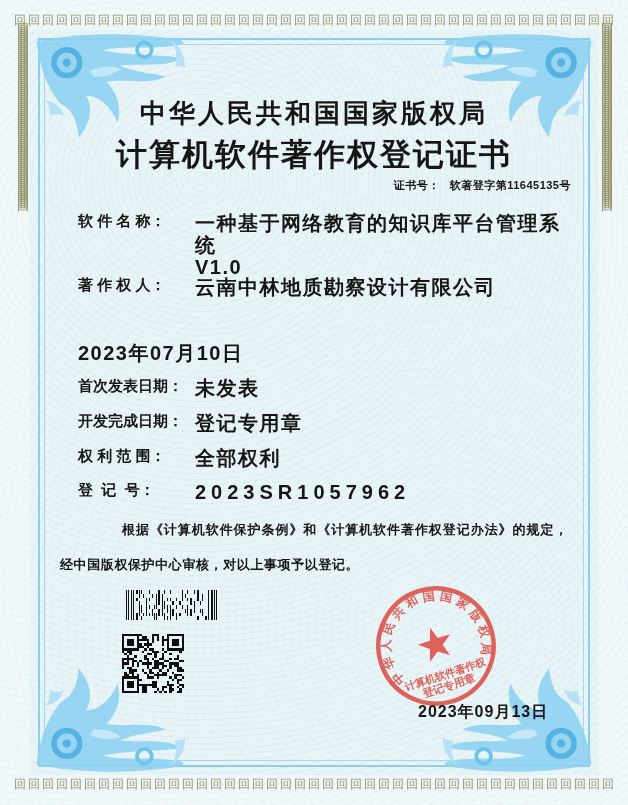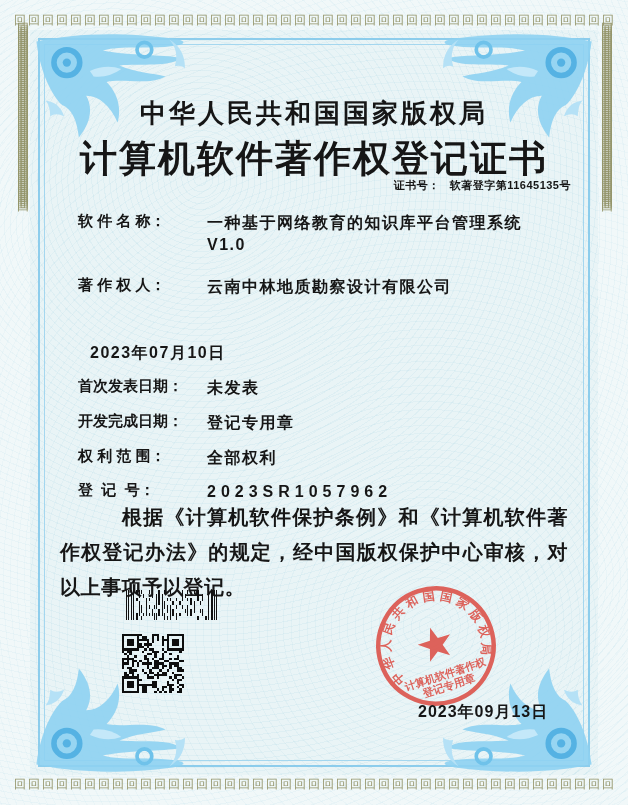--- a/index.html
+++ b/index.html
@@ -44,35 +44,35 @@
   
   .ink{color:#161616;}
   .authority{
     position:absolute;top:96px;left:0;right:0;text-align:center;
     font-family:"Liberation Serif","DejaVu Serif",serif;
     font-size:26px;font-weight:700;letter-spacing:3px;
   }
   .cert-title{
     position:absolute;top:134px;left:0;right:0;text-align:center;
     font-family:"Liberation Serif","DejaVu Serif",serif;
-    font-size:37px;font-weight:700;letter-spacing:2px;
+    font-size:31px;font-weight:700;letter-spacing:2px;
   }
   .cert-no{
     position:absolute;top:178px;right:57px;
     font-size:11px;font-weight:700;letter-spacing:.5px;
   }
   .cert-no .num{margin-left:10px;}
   .fields{position:absolute;left:78px;top:212px;right:50px;height:300px;}
   .frow{position:absolute;left:0;right:0;display:flex;align-items:flex-start;}
   .flabel{width:117px;flex:0 0 117px;font-size:15px;font-weight:700;white-space:pre;}
-  .fvalue{font-size:16px;font-weight:700;letter-spacing:1.5px;line-height:22px;margin-left:12px;}
+  .fvalue{font-size:20px;font-weight:700;letter-spacing:1.5px;line-height:22px;}
   .fvalue.wide{letter-spacing:5px;}
   .statement{
-    position:absolute;left:60px;top:500px;width:508px;
-    font-size:20px;font-weight:700;line-height:35px;letter-spacing:.6px;
+    position:absolute;left:60px;top:512px;width:508px;
+    font-size:13px;font-weight:700;line-height:35px;letter-spacing:.6px;
     text-align:justify;text-indent:62px;
   }
   
   .barcode{position:absolute;left:126px;top:590px;width:92px;height:30px;display:flex;align-items:stretch;}
   .barcode i{display:block;height:100%;}
   .qr{position:absolute;left:122px;top:634px;width:62px;height:59px;display:grid;grid-template-columns:repeat(25,1fr);grid-template-rows:repeat(25,1fr);}
   .qr b{display:block;}
   .qr b.on{background:#0e0e0e;}
   
   .seal{position:absolute;left:372px;top:582px;width:128px;height:128px;transform:rotate(-18deg);opacity:.88;}

